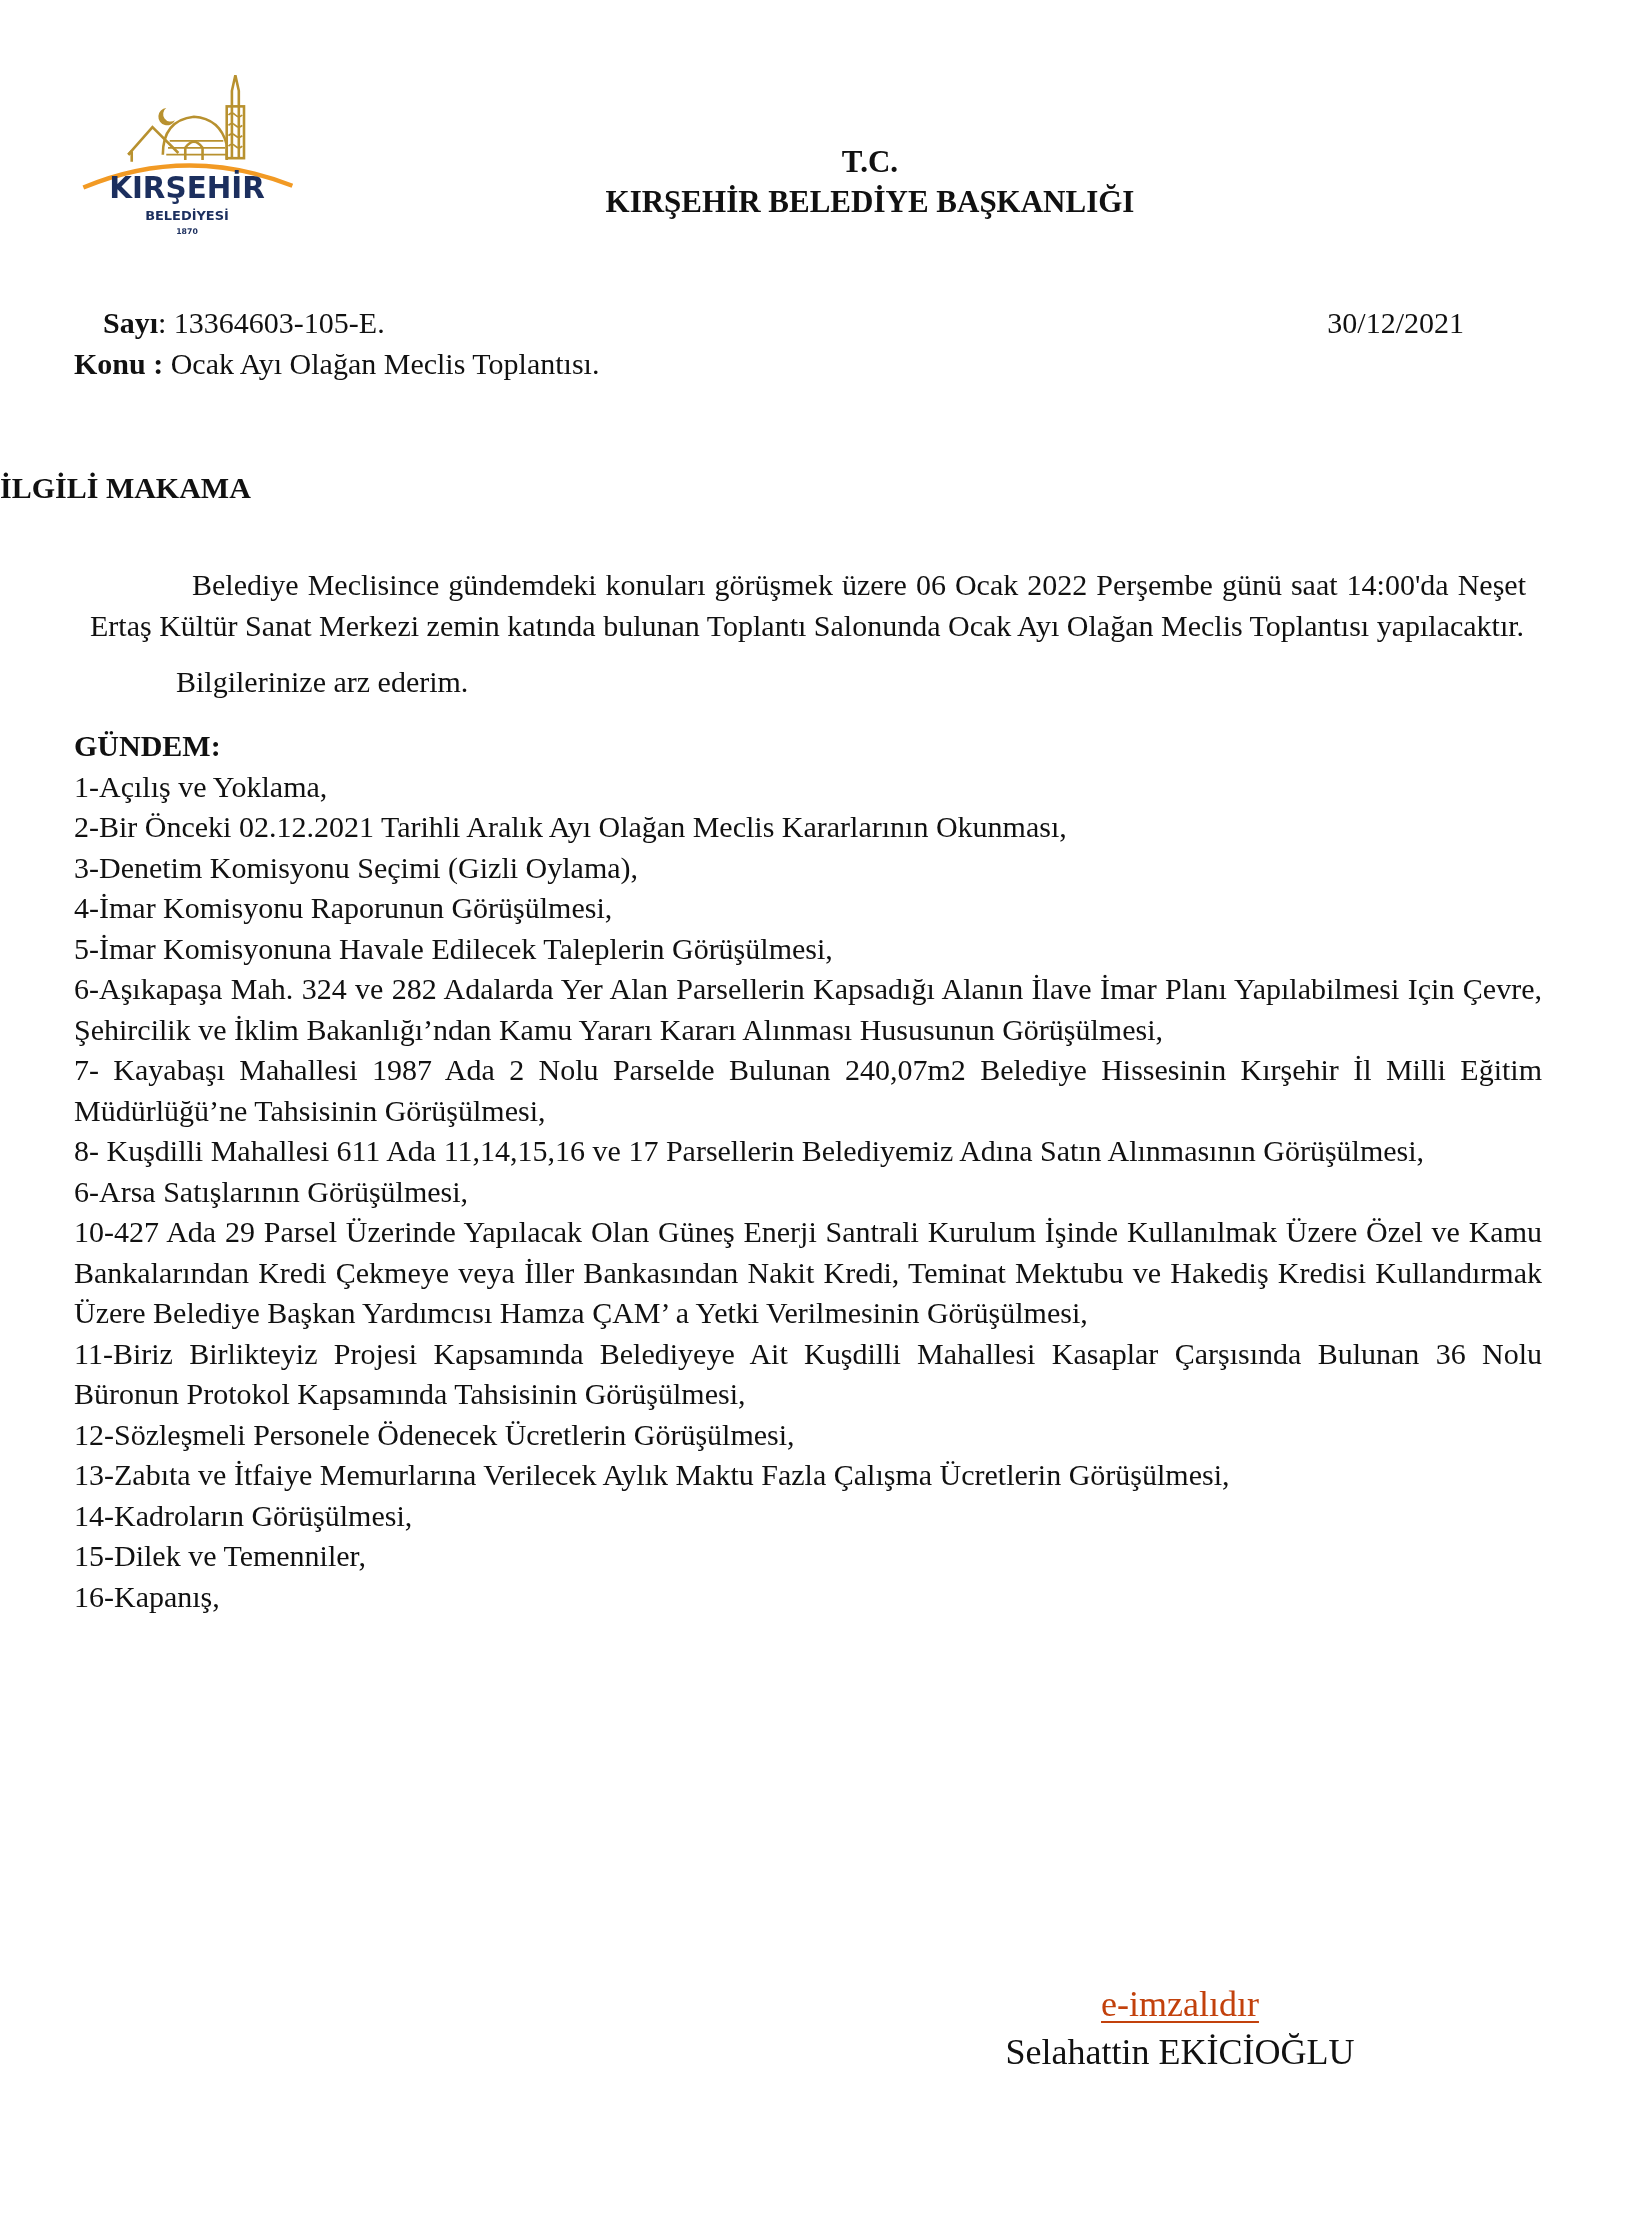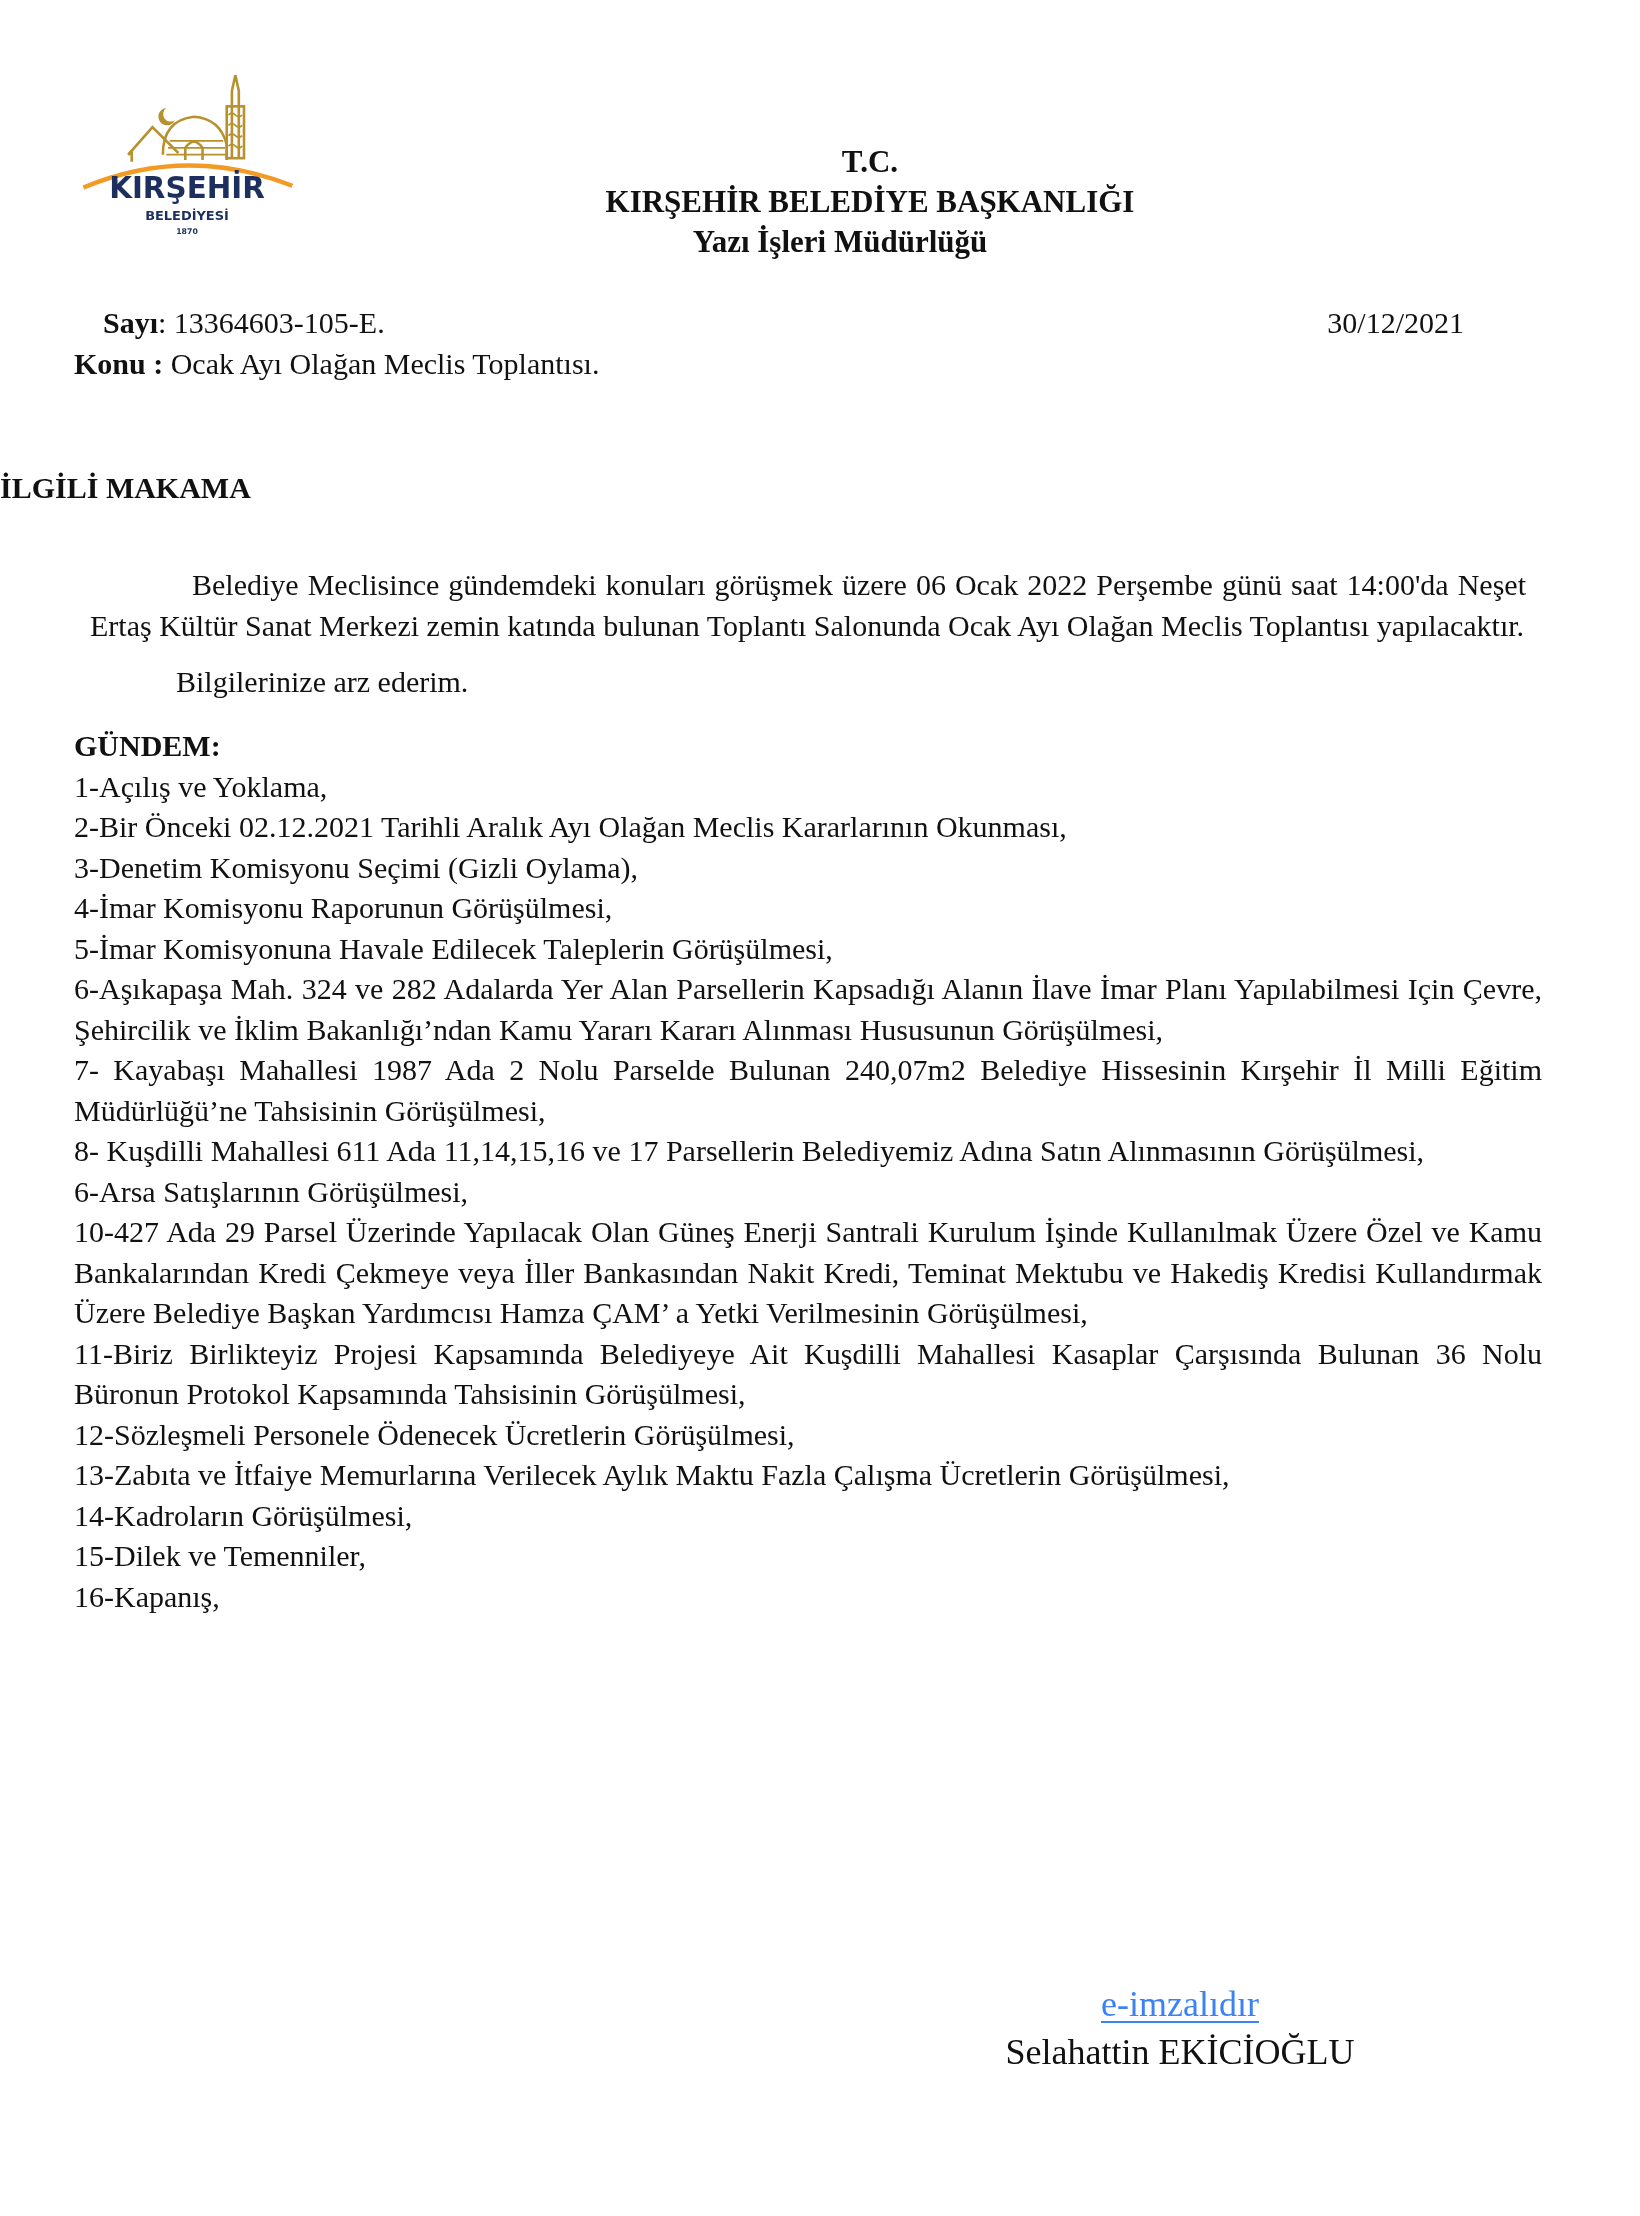--- a/index.html
+++ b/index.html
@@ -37,21 +37,21 @@
 
     .agenda { position: absolute; left: 74px; top: 726px; width: 1468px; font-size: 30px; line-height: 40.5px; }
     .agenda-title { font-weight: bold; margin: 0; }
     .agenda-list { margin: 0; padding: 0; list-style: none; }
     .agenda-list li { margin: 0; text-align: justify; text-align-last: left; }
 
     .signature {
       position: absolute; left: 960px; top: 1980px; width: 440px;
       text-align: center; font-size: 36px; line-height: 48px;
     }
-    .signature .esig { color: #3b82f6; text-decoration: underline; text-decoration-thickness: 2px; text-underline-offset: 5px; }
+    .signature .esig { color: #c2410c; text-decoration: underline; text-decoration-thickness: 2px; text-underline-offset: 5px; }
   </style>
 </head>
 <body>
 
 <div class="logo">
   <svg viewBox="0 0 280 220">
 
     <path d="M116 58 a10 10 0 1 0 10 14 a8 8 0 1 1 -10 -14 z" fill="#b8912f"></path>
 
     <path d="M72 112 L100 80 L130 110" fill="none" stroke="#b8912f" stroke-width="3"></path>
@@ -70,21 +70,20 @@
 
     <text x="140" y="162" text-anchor="middle" font-family="'DejaVu Sans', sans-serif" font-weight="bold" font-size="34" fill="#1c2f5e">KIRŞEHİR</text>
     <text x="140" y="188" text-anchor="middle" font-family="'DejaVu Sans', sans-serif" font-weight="bold" font-size="15" fill="#1c2f5e">BELEDİYESİ</text>
     <text x="140" y="204" text-anchor="middle" font-family="'DejaVu Sans', sans-serif" font-weight="bold" font-size="9" fill="#1c2f5e">1870</text>
   </svg>
 </div>
 
 <div class="header">
   <div class="tc">T.C.</div>
   <div class="inst">KIRŞEHİR BELEDİYE BAŞKANLIĞI</div>
-  <div class="dept">Yazı İşleri Müdürlüğü</div>
 </div>
 
 <div class="meta">
   <div class="meta-row">
     <span class="lbl sayi-lbl">Sayı</span>
     <span>: 13364603-105-E.</span>
   </div>
   <div class="meta-row">
     <span class="lbl">Konu :</span>&nbsp;<span>Ocak Ayı Olağan Meclis Toplantısı.</span>
   </div>

